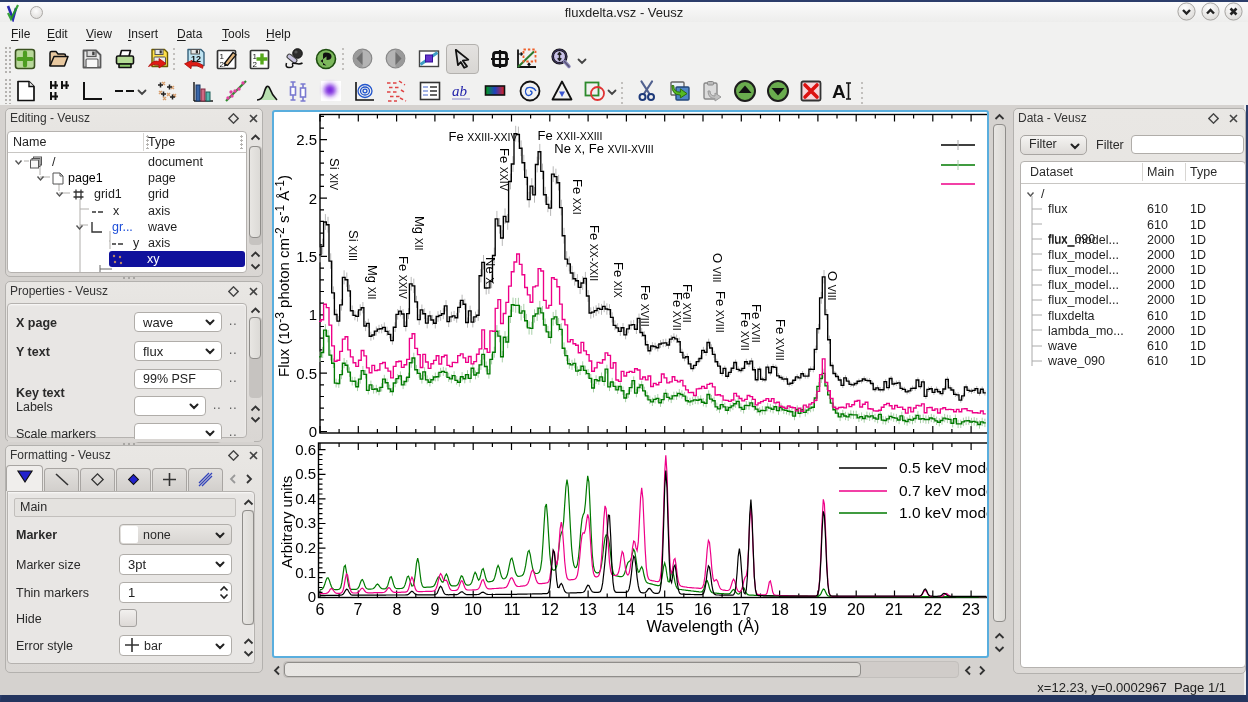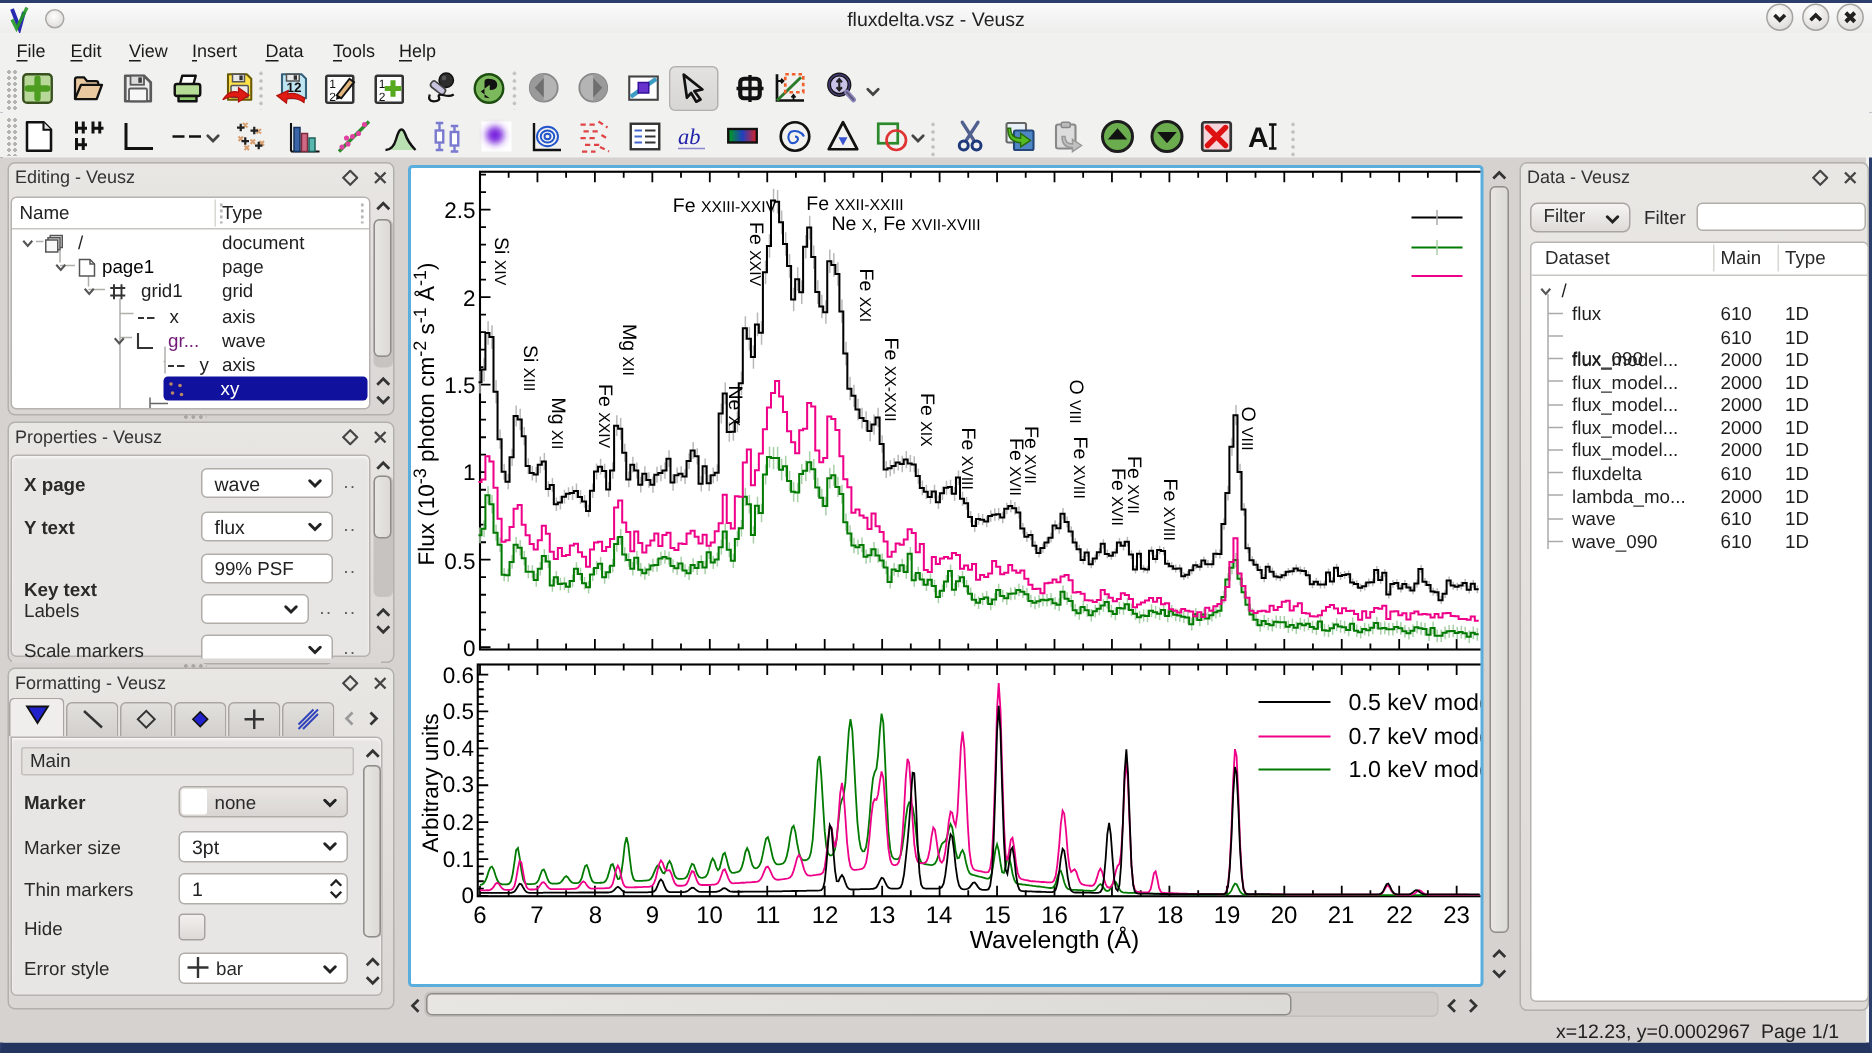--- a/index.html
+++ b/index.html
@@ -374,21 +374,21 @@
     <path d="M1 7 H5 M7 7 H12" stroke="#333" stroke-width="1.4"></path>
   </svg>
 <div class="trow" style="left:113px;top:204px;color:#1f1f1f">x</div>
 <div class="trow" style="left:148px;top:204px">axis</div>
 <svg class="ticon" style="left:75px;top:224px" width="9" height="7" viewBox="0 0 9 7">
     <path d="M1.5 1.5 L4.5 5 L7.5 1.5" fill="none" stroke="#555" stroke-width="1.4"></path>
   </svg>
 <svg class="ticon" style="left:90px;top:221px" width="13" height="13" viewBox="0 0 13 13">
     <path d="M2 1 V11 H12" fill="none" stroke="#333" stroke-width="1.4"></path>
   </svg>
-<div class="trow" style="left:112px;top:220px;color:#701a75">gr...</div>
+<div class="trow" style="left:112px;top:220px;color:#1d4ed8">gr...</div>
 <div class="trow" style="left:148px;top:220px">wave</div>
 <svg class="ticon" style="left:111px;top:237px" width="13" height="13" viewBox="0 0 13 13">
     <path d="M1 7 H5 M7 7 H12" stroke="#333" stroke-width="1.4"></path>
   </svg>
 <div class="trow" style="left:133px;top:236px;color:#1f1f1f">y</div>
 <div class="trow" style="left:148px;top:236px">axis</div>
 <div class="abs sel" style="left:109px;top:251px;width:136px;height:16px"></div>
 <svg class="ticon" style="left:111px;top:253px" width="13" height="13" viewBox="0 0 13 13">
     <g fill="#b86">
       <circle cx="3" cy="3" r="1.2"></circle>

